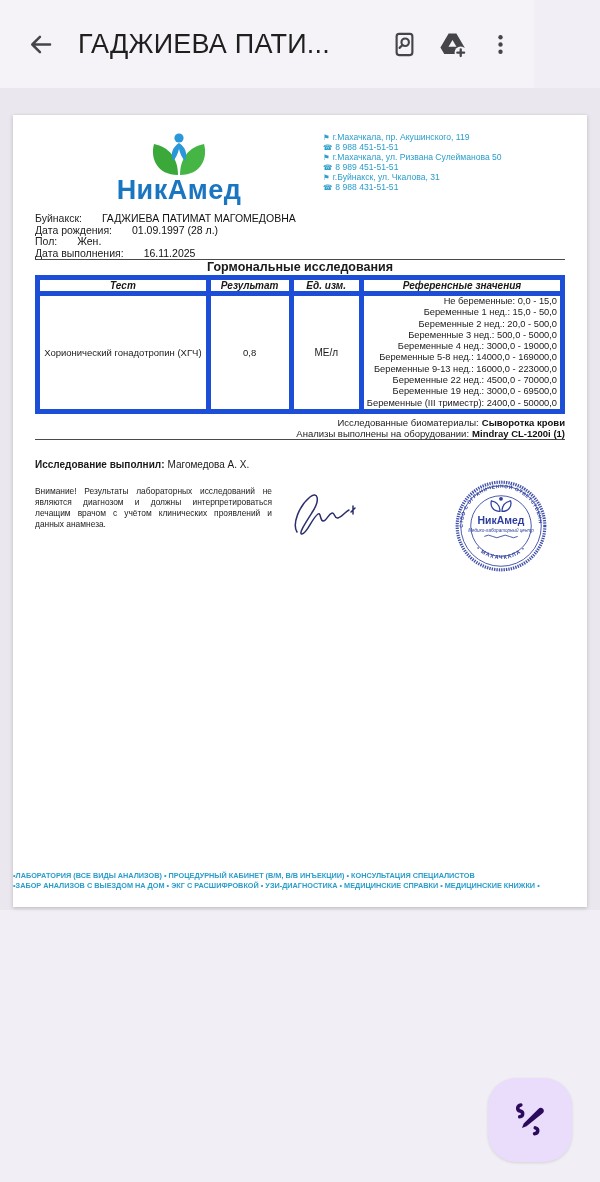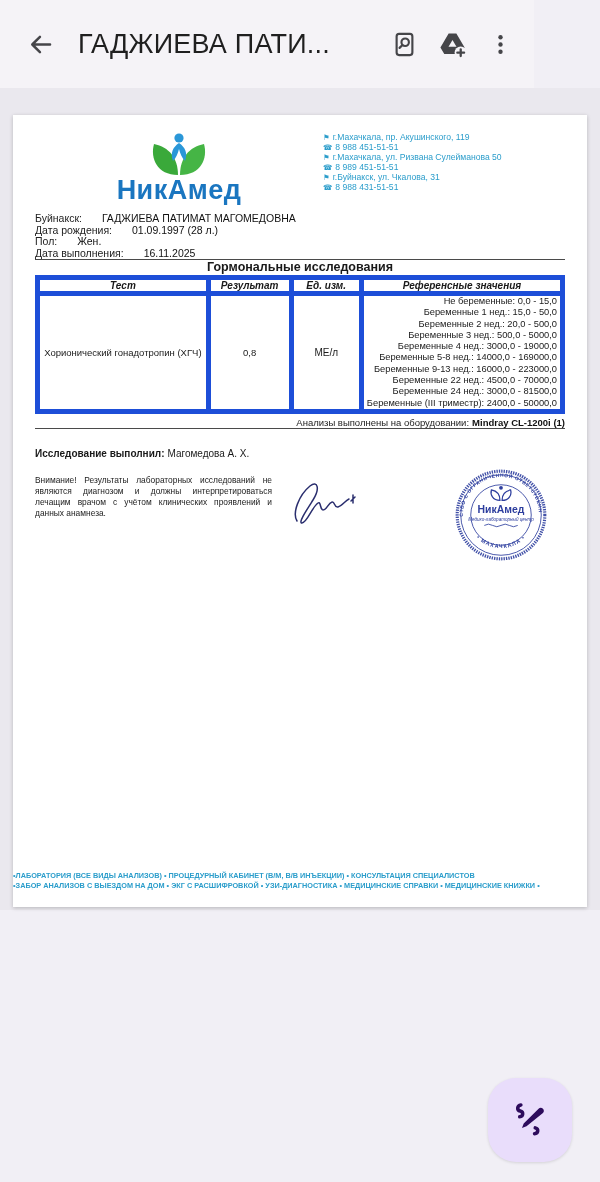--- a/index.html
+++ b/index.html
@@ -178,28 +178,31 @@
         <td class="unit">МЕ/л</td>
         <td class="refs">
               <div class="refline">Не беременные: 0,0 - 15,0</div>
               <div class="refline">Беременные 1 нед.: 15,0 - 50,0</div>
               <div class="refline">Беременные 2 нед.: 20,0 - 500,0</div>
               <div class="refline">Беременные 3 нед.: 500,0 - 5000,0</div>
               <div class="refline">Беременные 4 нед.: 3000,0 - 19000,0</div>
               <div class="refline">Беременные 5-8 нед.: 14000,0 - 169000,0</div>
               <div class="refline">Беременные 9-13 нед.: 16000,0 - 223000,0</div>
               <div class="refline">Беременные 22 нед.: 4500,0 - 70000,0</div>
-              <div class="refline">Беременные 24 нед.: 3000,0 - 81500,0</div>
+              <div class="refline">Беременные 19 нед.: 3000,0 - 69500,0</div>
               <div class="refline">Беременные (III триместр): 2400,0 - 50000,0</div>
             </td>
       </tr>
     </tbody>
       </table>
 
     <div class="meta">
+        <div class="mline">
+        <span>Исследованные биоматериалы:</span><span class="val">Сыворотка крови</span>
+      </div>
         <div class="mline">
         <span>Анализы выполнены на оборудовании:</span><span class="val">Mindray CL-1200i (1)</span>
       </div>
       </div>
 
     <hr class="rule rule2">
 
     <div class="performed">
       <span class="lbl">Исследование выполнил:</span><span class="val">Магомедова А. Х.</span>
     </div>

